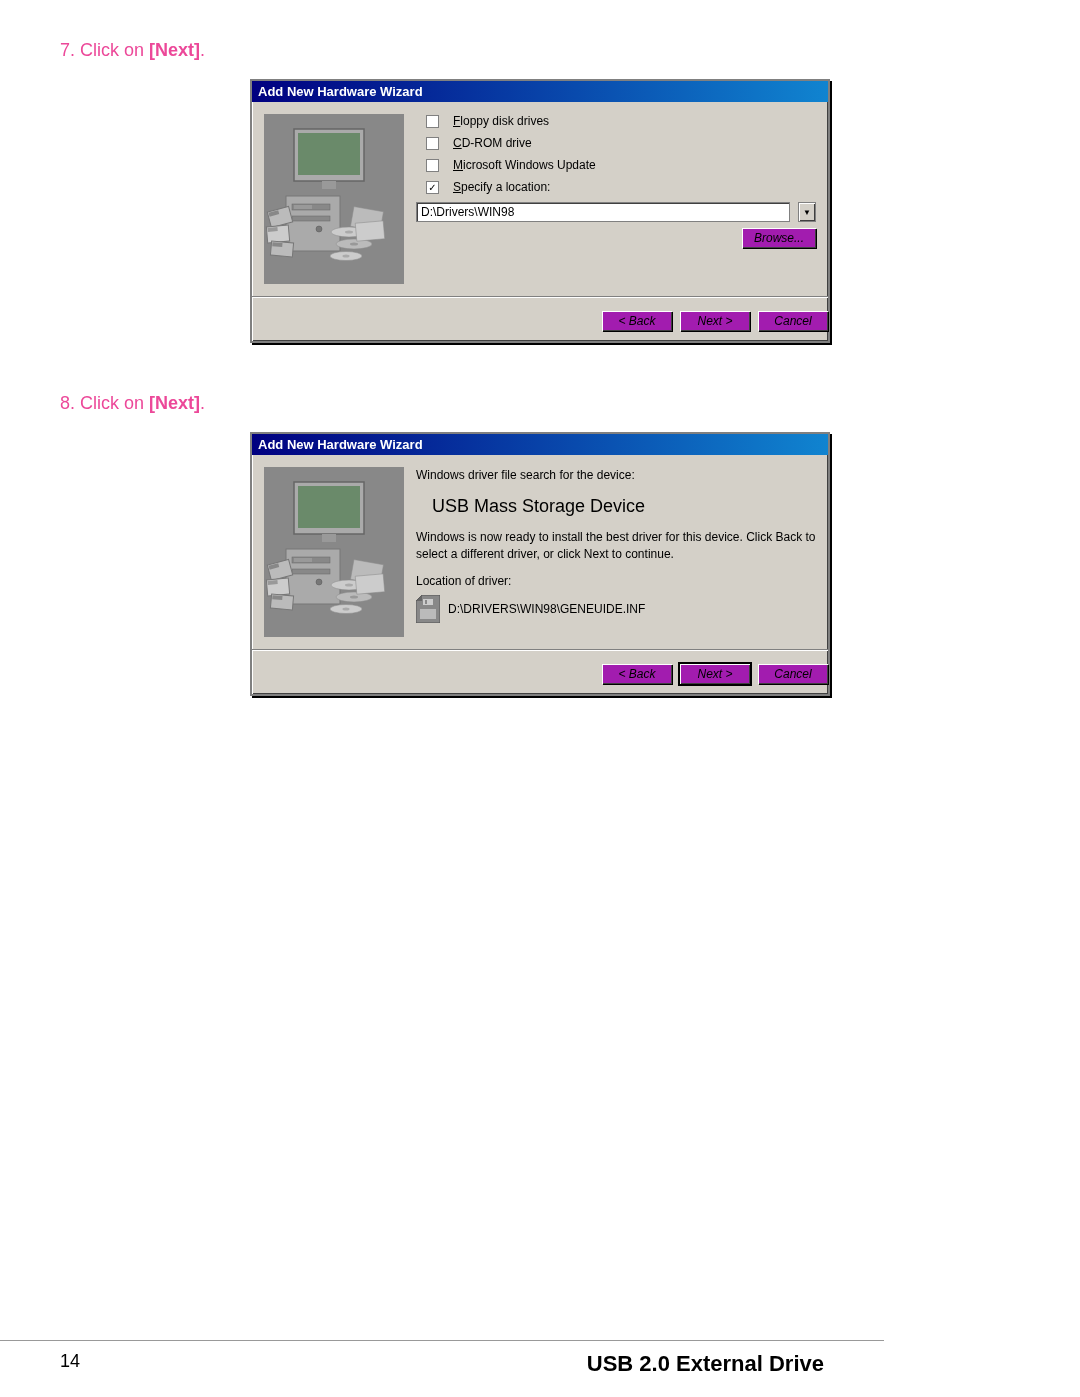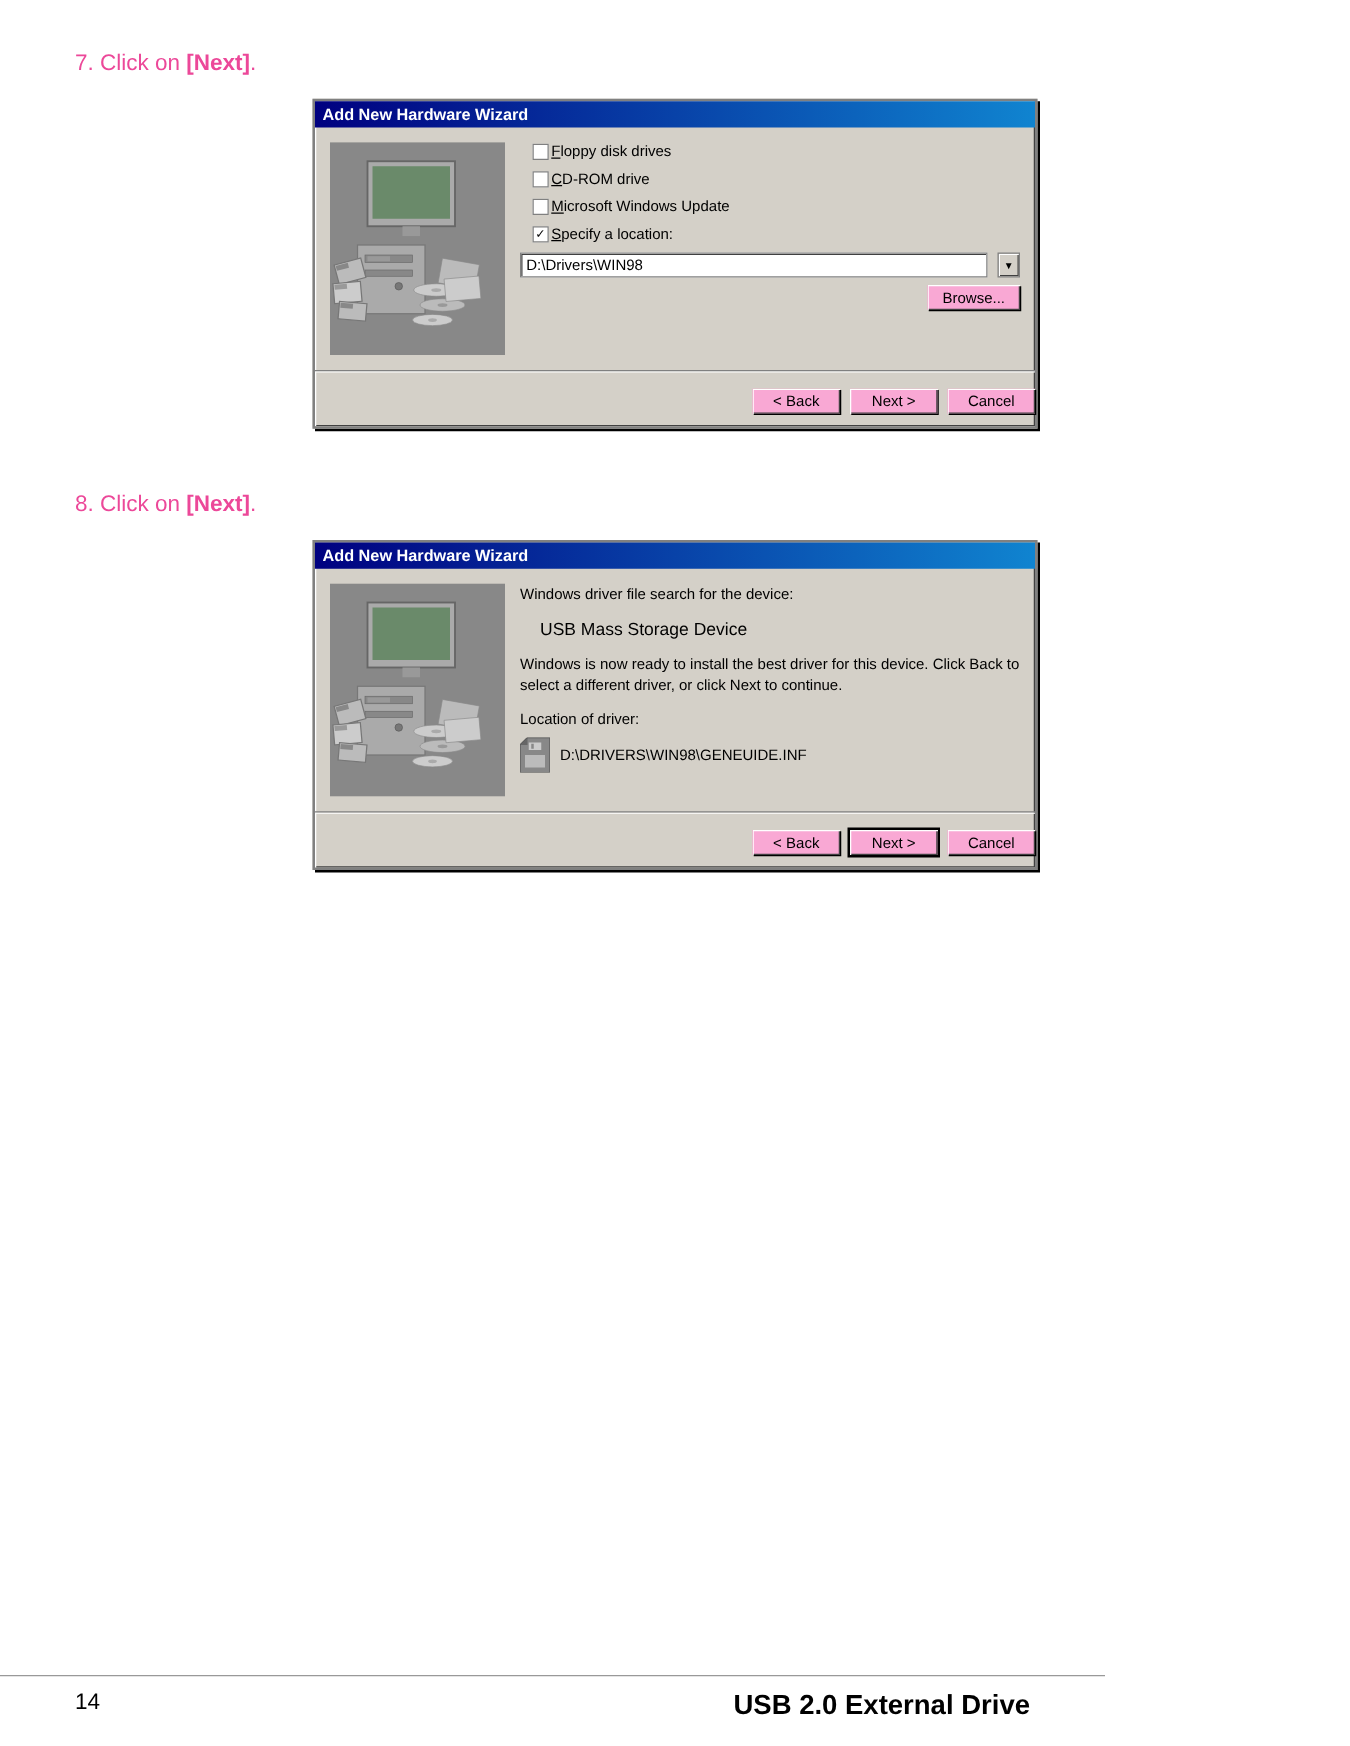--- a/index.html
+++ b/index.html
@@ -65,21 +65,21 @@
     }
 
     .dialog-content p {
       margin-bottom: 10px;
       line-height: 1.4;
     }
 
     .checkbox-row {
       display: flex;
       align-items: center;
-      gap: 2px;
+      gap: 14px;
       margin-bottom: 8px;
       font-size: 12px;
       padding-left: 10px;
     }
 
     .win98-checkbox {
       width: 13px;
       height: 13px;
       border: 1px solid #808080;
       background: #fff;
@@ -126,28 +126,29 @@
       cursor: pointer;
     }
 
     .browse-btn-row {
       display: flex;
       justify-content: flex-end;
       margin-top: 6px;
     }
 
     .win98-button {
-      background: #f9a8d4;
+      background: #a21caf;
       border: none;
       box-shadow: inset 1px 1px #fff, inset -1px -1px #404040, 1px 1px 0 #000;
       padding: 3px 12px;
       font-size: 12px;
       cursor: pointer;
       min-width: 70px;
       font-family: Arial, sans-serif;
+      font-style: italic;
     }
 
     .win98-button.default-btn {
       box-shadow: inset 1px 1px #fff, inset -1px -1px #404040, 0 0 0 2px #000, 1px 1px 0 #000;
     }
 
     .dialog-separator {
       height: 1px;
       background: #808080;
       margin: 0 0 8px 0;
@@ -155,21 +156,21 @@
     }
 
     .dialog-buttons {
       display: flex;
       justify-content: flex-end;
       gap: 8px;
       padding: 6px 0 10px 12px;
     }
 
     .device-name {
-      font-size: 14px;
+      font-size: 18px;
       margin: 8px 0 12px 16px;
     }
 
     .driver-location-row {
       display: flex;
       align-items: center;
       gap: 8px;
       margin-top: 6px;
     }
 

